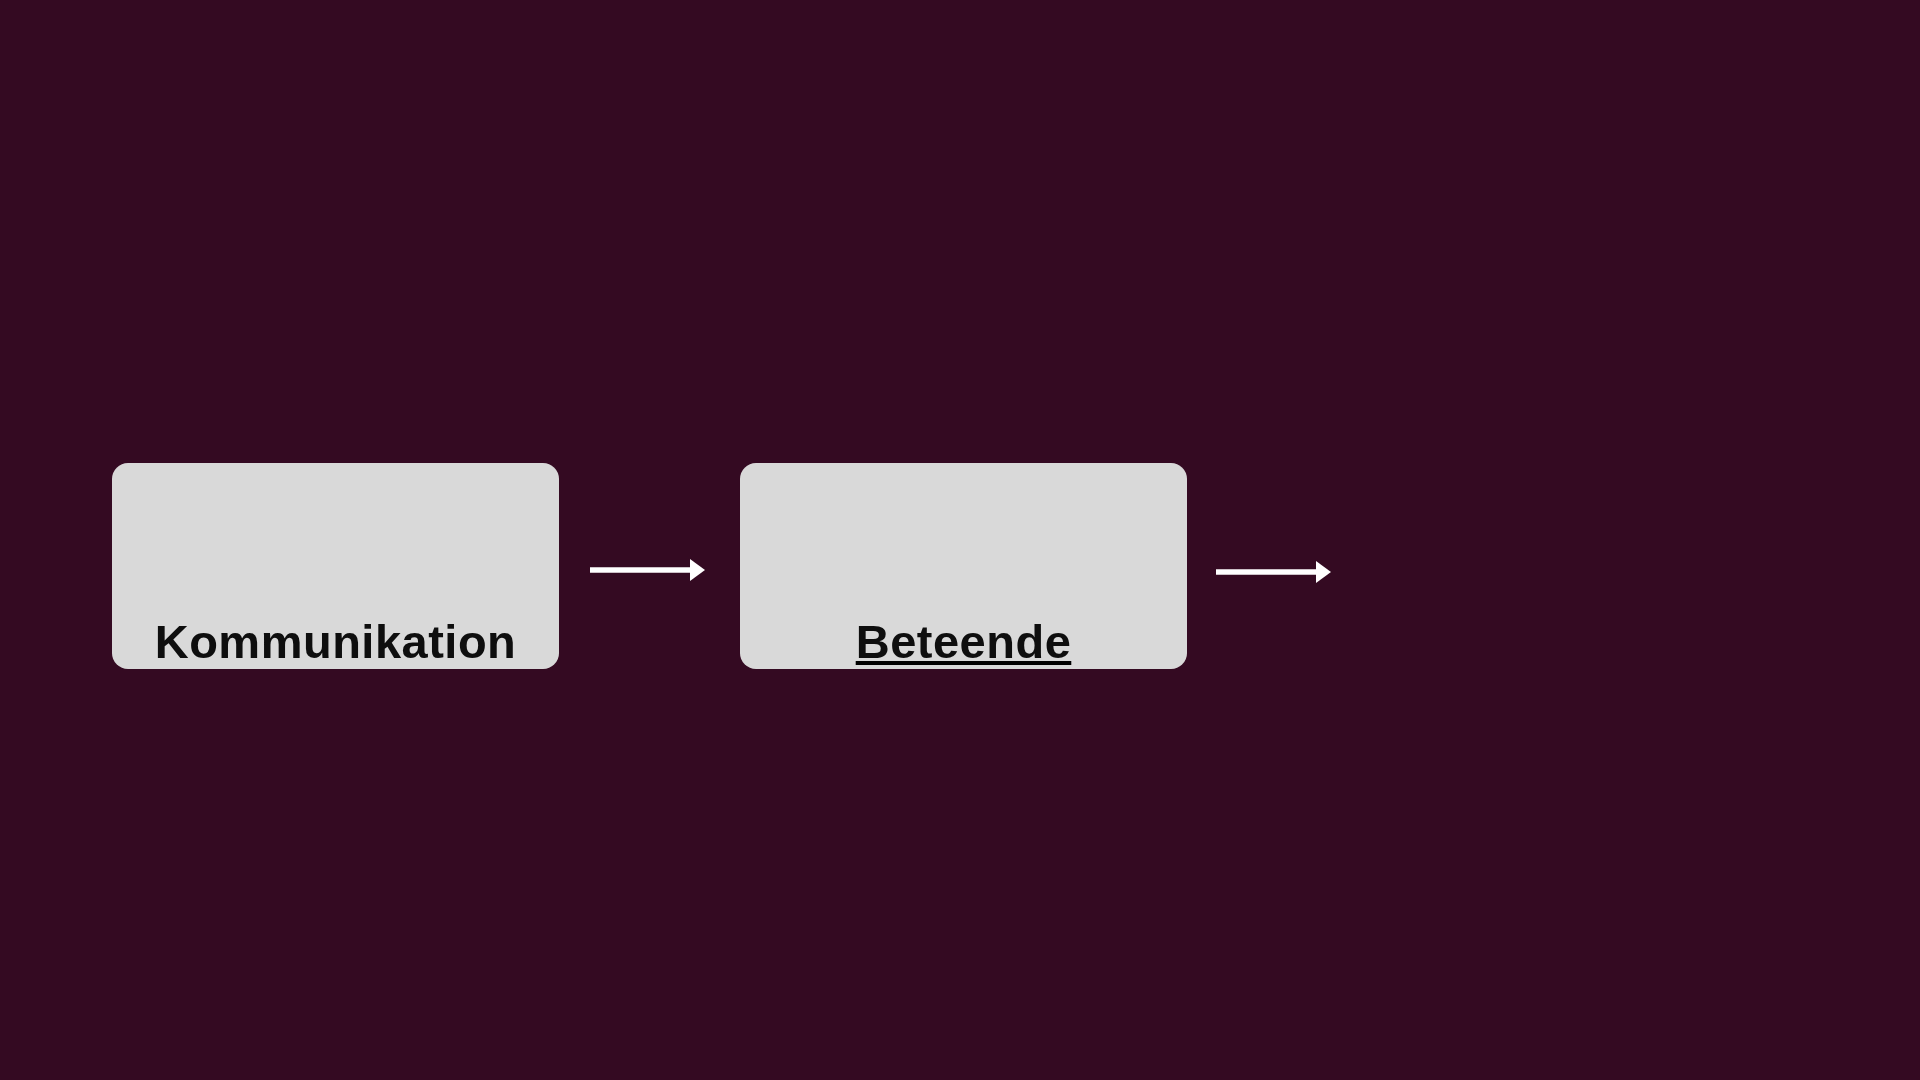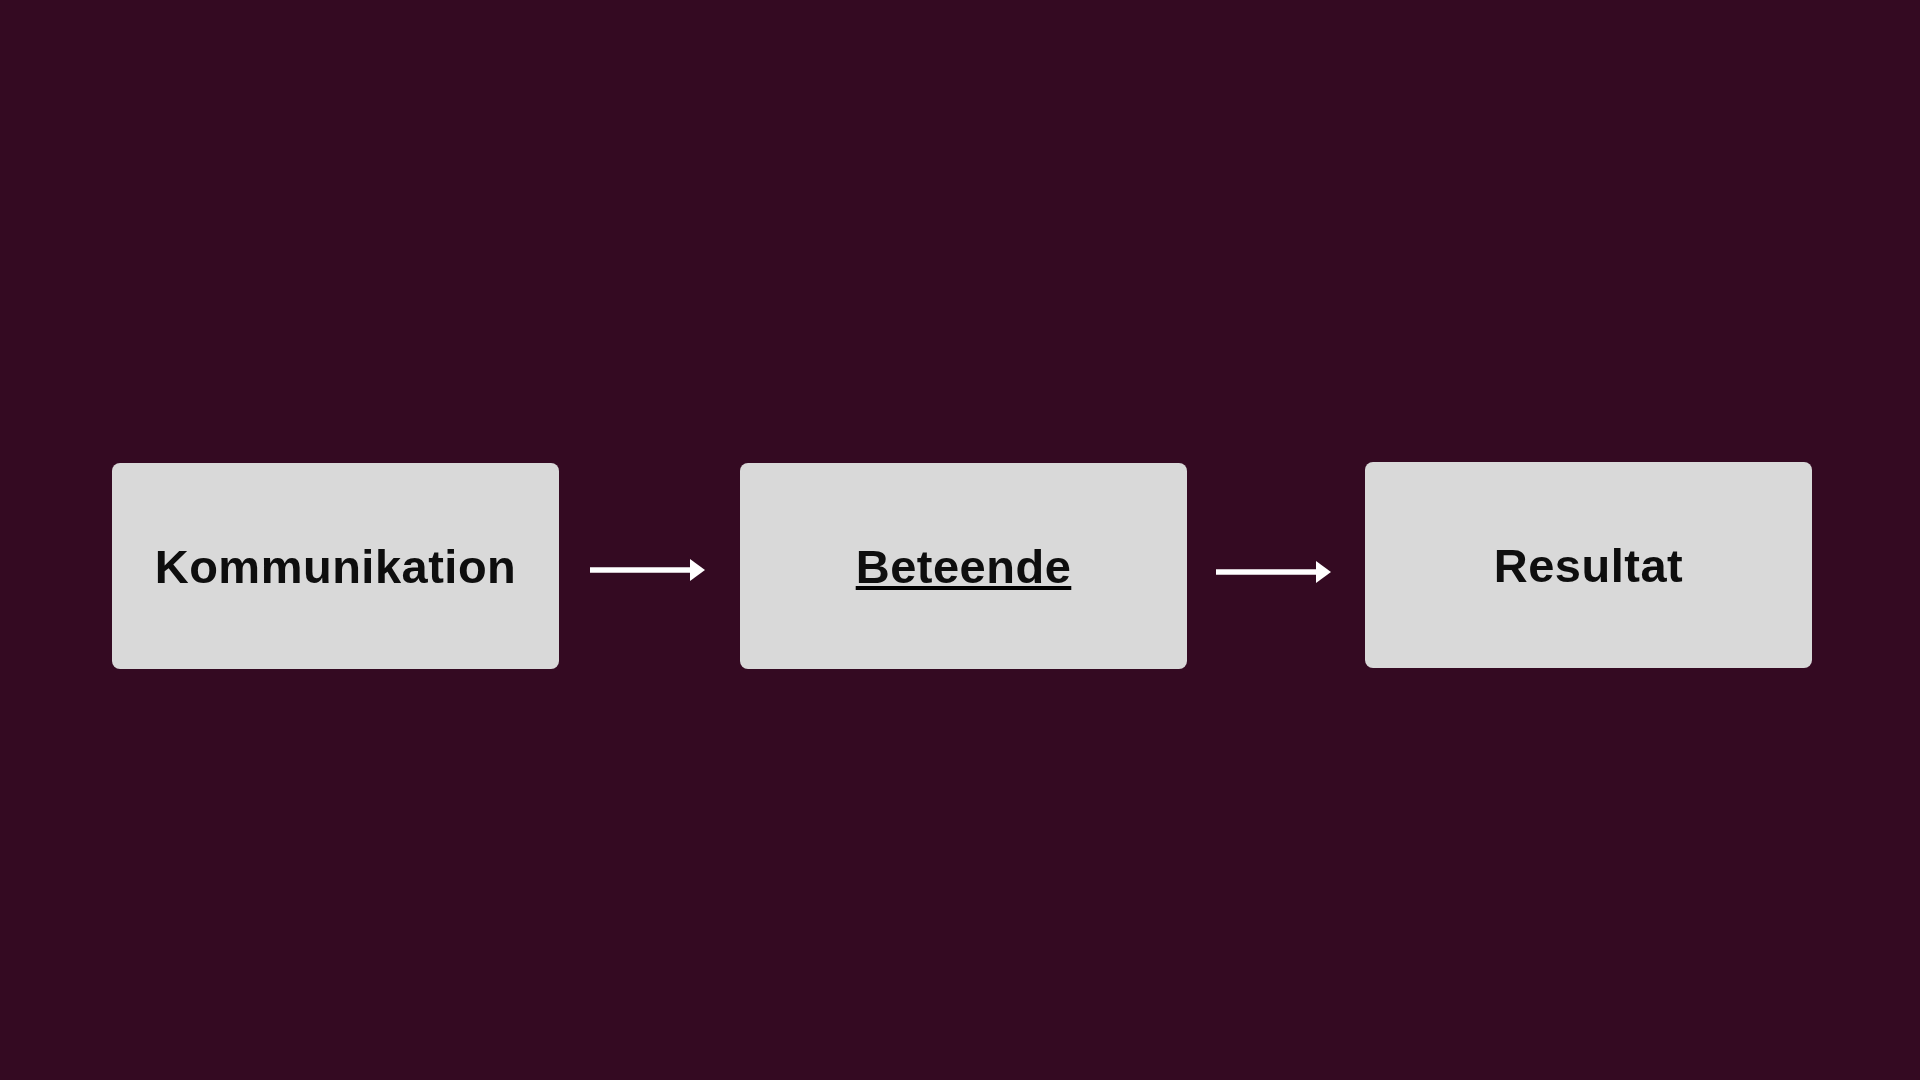--- a/index.html
+++ b/index.html
@@ -14,23 +14,23 @@
     width: 1920px;
     height: 1080px;
     background: #340A22;
     overflow: hidden;
   }
   .node {
     position: absolute;
     width: 447px;
     height: 206px;
     background: #D9D9D9;
-    border-radius: 8px;
+    border-radius: 16px;
     display: flex;
-    align-items: center;
+    align-items: flex-end;
     justify-content: center;
   }
   .node-label {
     font-size: 47px;
     font-weight: 700;
     color: #0E0E0E;
     text-align: center;
     letter-spacing: 0.5px;
     user-select: none;
   }
@@ -61,17 +61,14 @@
 
   <div class="node" id="node-beteende">
     <span class="node-label">Beteende</span>
   </div>
 
   <svg class="edge-arrow" id="arrow-2" viewBox="0 0 118 28" xmlns="http://www.w3.org/2000/svg">
     <line x1="2" y1="14" x2="103" y2="14" stroke="#FFFFFF" stroke-width="5.5"></line>
     <polygon points="102,3 117,14 102,25" fill="#FFFFFF"></polygon>
   </svg>
 
-  <div class="node" id="node-resultat">
-    <span class="node-label">Resultat</span>
-  </div>
 
 </div>
 
 </body></html>

